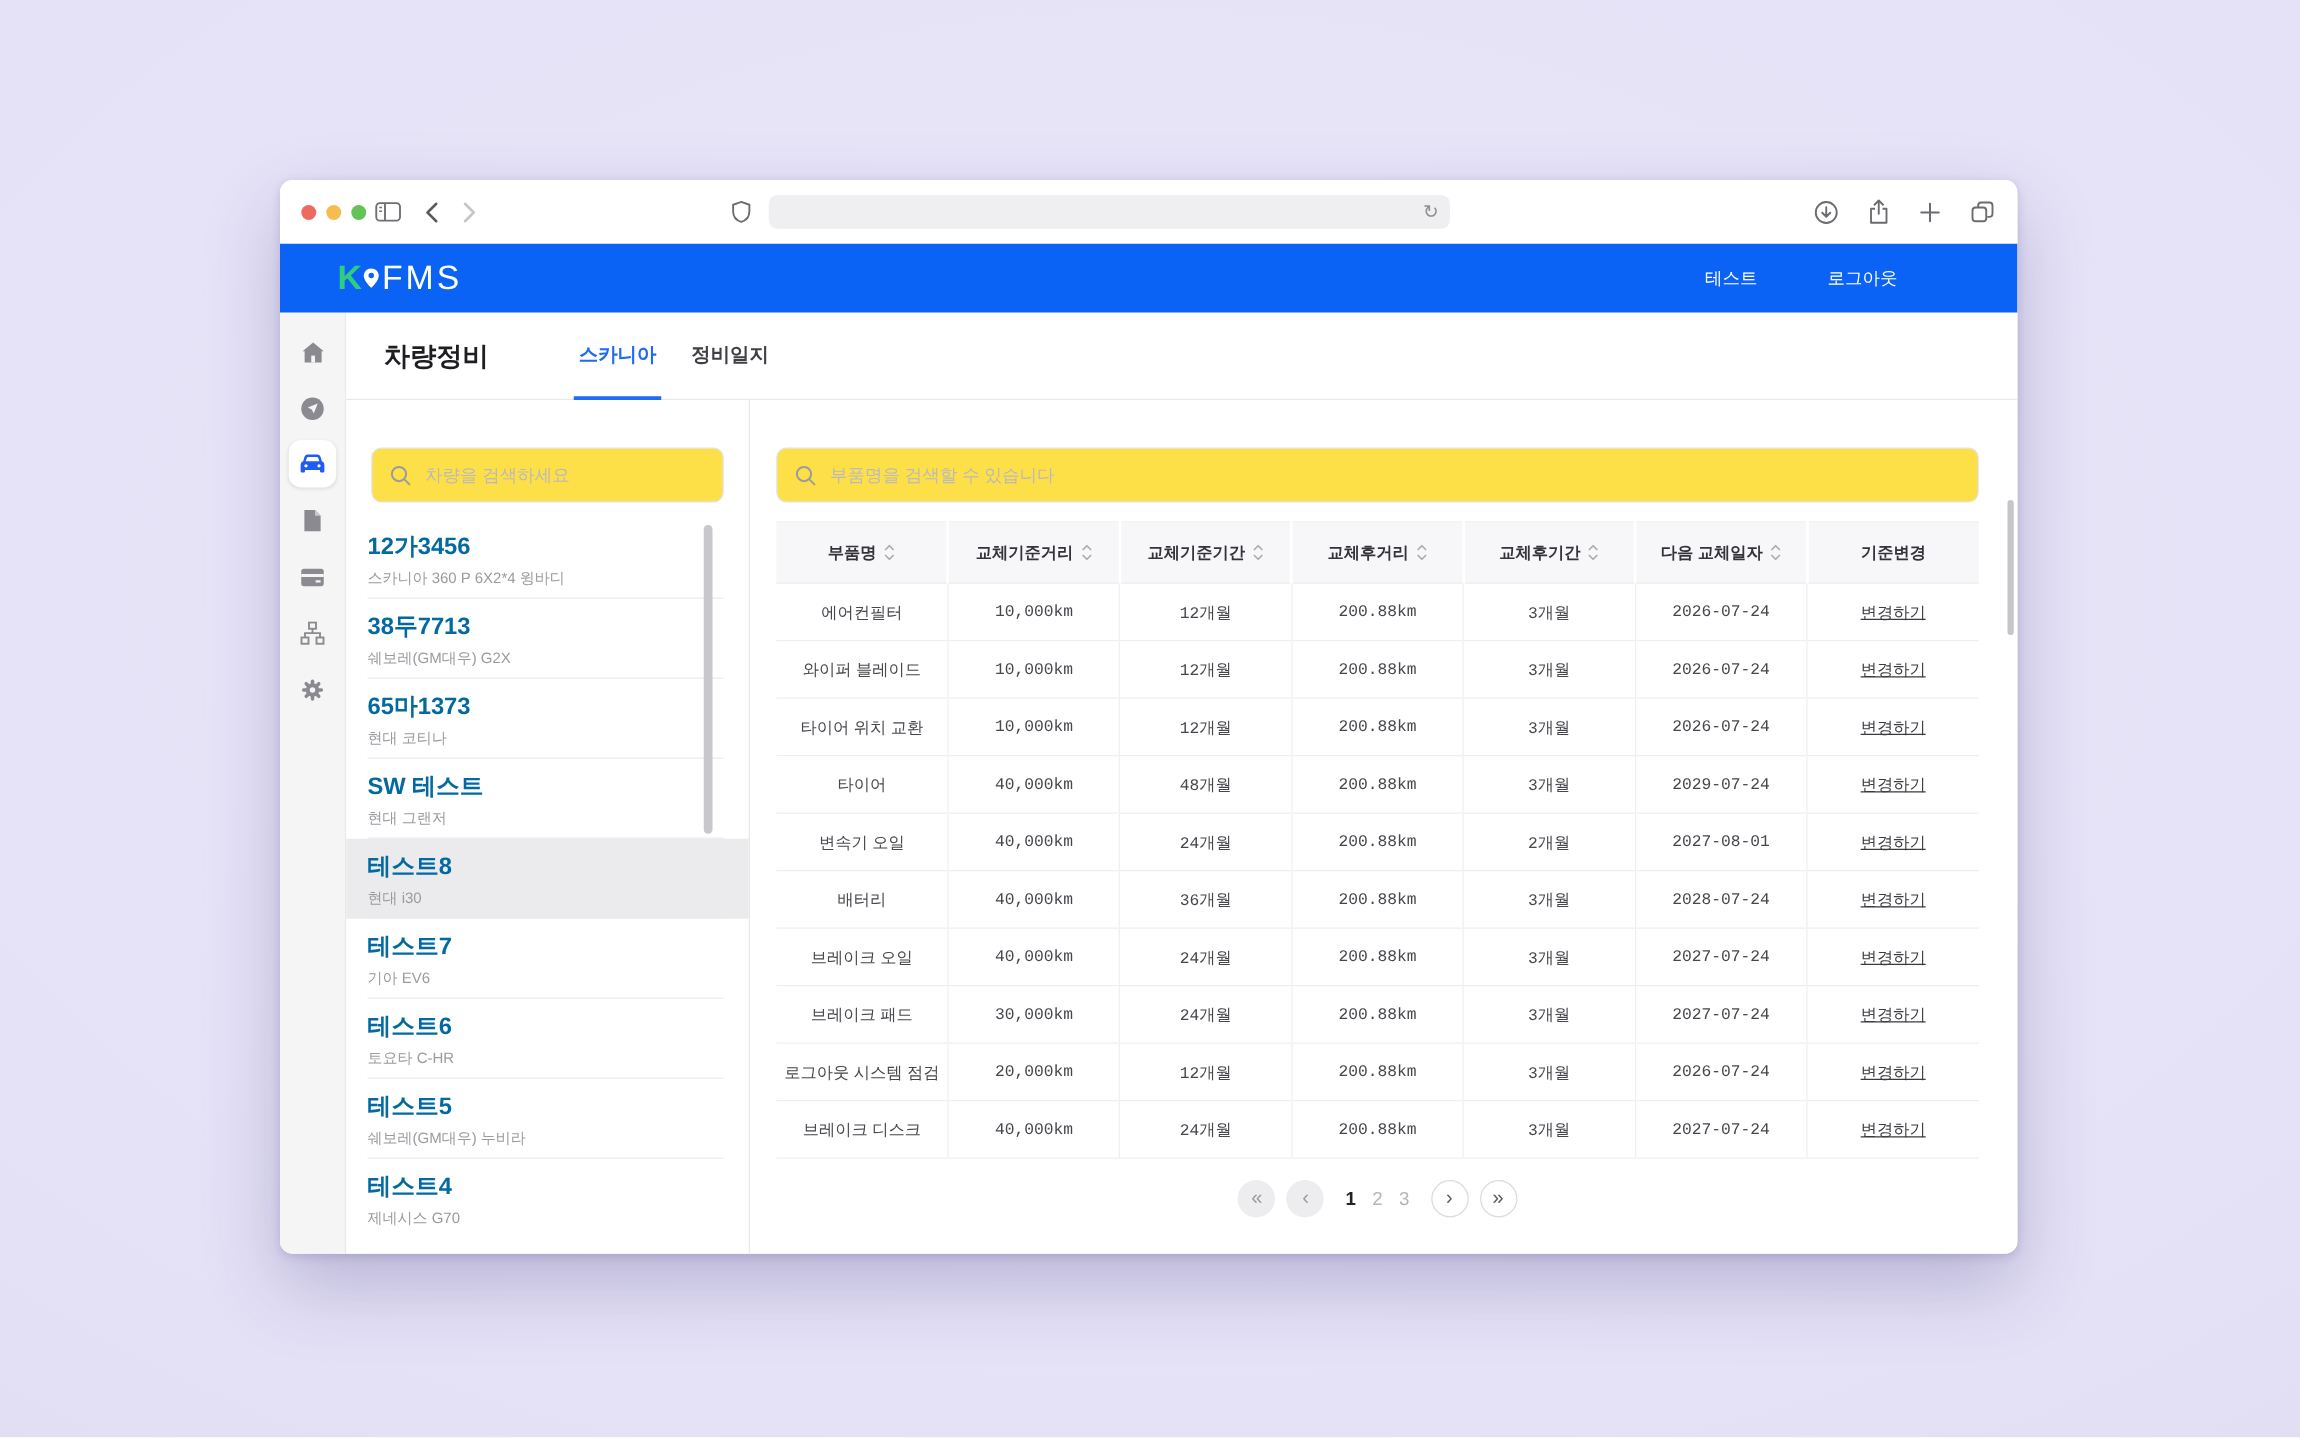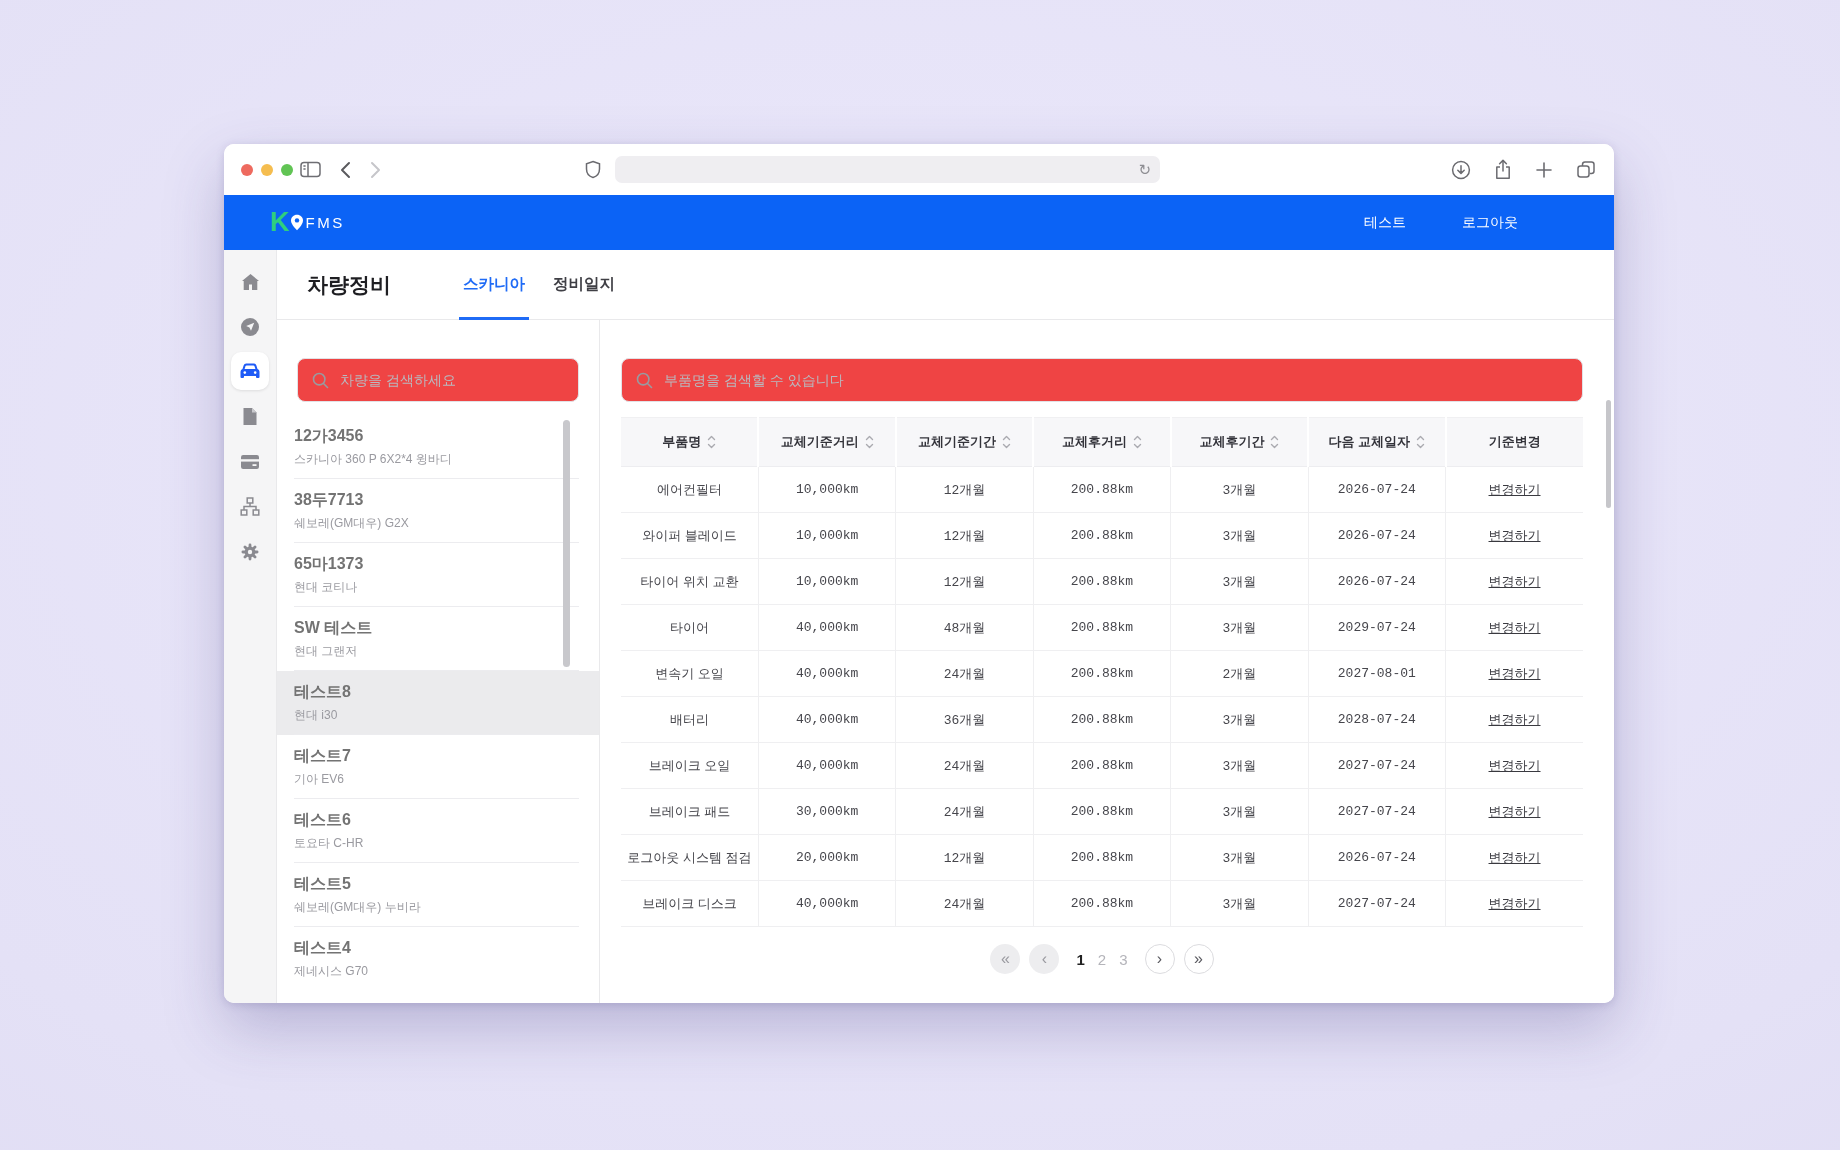--- a/index.html
+++ b/index.html
@@ -20,21 +20,21 @@
   .urlbar{position:absolute;left:391px;top:12px;width:545px;height:27px;background:#efeef1;border-radius:7px;
     display:flex;align-items:center;justify-content:flex-end;padding:0 9px;box-sizing:border-box;}
   .refresh{color:#8e8e93;font-size:15px;line-height:1;}
   .chrome-right{position:absolute;right:18px;top:0;height:51px;display:flex;align-items:center;gap:23px;}
 
   
   .appbar{height:55px;background:#0b63f6;display:flex;align-items:center;padding-left:46px;position:relative;}
   .logo{display:flex;align-items:center;}
   .logo-k{color:#2fce7f;font-size:27px;font-weight:800;letter-spacing:-1px;}
   .logo-pin{margin:0 2px 0 1px;display:flex;}
-  .logo-fms{color:#fff;font-size:15px;font-weight:400;letter-spacing:2.5px;}
+  .logo-fms{color:#fff;font-size:27px;font-weight:400;letter-spacing:2.5px;}
   .appbar-nav{position:absolute;right:96px;display:flex;gap:56px;}
   .appbar-nav .nav-item{color:#fff;font-size:14px;font-weight:400;cursor:pointer;}
 
   
   .main{display:flex;height:753px;}
   .rail{width:53px;background:#f5f5f6;border-right:1px solid #e9e9eb;display:flex;flex-direction:column;
     align-items:center;padding-top:9px;box-sizing:border-box;}
   .rail-item{width:40px;height:45px;display:flex;align-items:center;justify-content:center;}
   .rail-item.active{background:#fff;border-radius:10px;height:38px;width:38px;margin:3px 0 4px;
     box-shadow:0 1px 3px rgba(0,0,0,.10);}
@@ -45,31 +45,31 @@
   .page-title{font-size:21px;font-weight:700;color:#1e1e22;margin-right:26px;}
   .tabs{display:flex;height:100%;}
   .tab{display:flex;align-items:center;padding:0 14px;font-size:15.5px;font-weight:600;color:#3f3f45;
     position:relative;cursor:pointer;}
   .tab.active{color:#1f6bf6;}
   .tab.active::after{content:"";position:absolute;left:10px;right:10px;bottom:-1px;height:3px;background:#1f6bf6;}
 
   .panels{flex:1;display:flex;min-height:0;}
   .vpanel{width:323px;border-right:1px solid #e9e9eb;box-sizing:border-box;padding-top:38px;position:relative;}
   .searchbox{height:44px;border:1px solid #e2e2e6;border-radius:8px;display:flex;align-items:center;
-    padding:0 14px;gap:9px;box-sizing:border-box;background:#ef4444;}
+    padding:0 14px;gap:9px;box-sizing:border-box;background:#fde047;}
   .searchbox input{flex:1;border:none;outline:none;font-size:14px;color:#333;background:transparent;
     font-family:inherit;min-width:0;}
   .searchbox input::placeholder{color:#b9b9bf;}
   .vsearch{margin:0 20px;}
   .vlist{margin-top:13px;}
   .vitem{height:64px;padding:0 17px;display:flex;flex-direction:column;justify-content:center;gap:4px;
     position:relative;cursor:pointer;}
   .vitem.selected{background:#ebebed;}
   .vitem:not(:last-child)::after{content:"";position:absolute;left:17px;right:20px;bottom:0;height:1px;background:#ececef;}
-  .vplate{font-size:16px;font-weight:700;color:#737373;}
+  .vplate{font-size:19px;font-weight:700;color:#0369a1;}
   .vmodel{font-size:12px;color:#9a9aa0;}
   .vscroll{position:absolute;right:29px;top:100px;width:7px;height:247px;background:#c8c8cc;border-radius:4px;}
 
   .ppanel{flex:1;padding:38px 31px 0 21px;box-sizing:border-box;display:flex;flex-direction:column;min-width:0;}
   table{margin-top:15px;width:100%;border-collapse:collapse;table-layout:fixed;border-top:1px solid #f0f0f2;}
   th{background:#f7f7f9;height:46px;font-size:13px;font-weight:600;color:#33333a;border-bottom:1px solid #ededf0;}
   th:not(:first-child){border-left:2px solid #fff;}
   .th-inner{display:inline-flex;align-items:center;gap:6px;}
   td{height:43px;text-align:center;font-size:13px;color:#46464c;border-bottom:1px solid #efeff1;}
   td:not(:first-child){border-left:1px solid #efeff1;font-family:Liberation Mono, monospace;}

